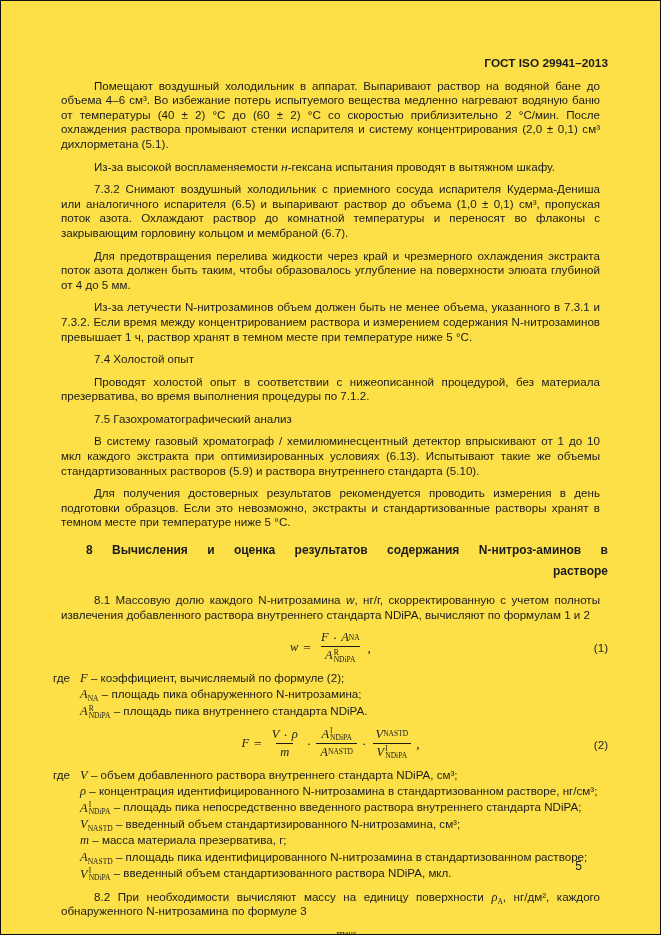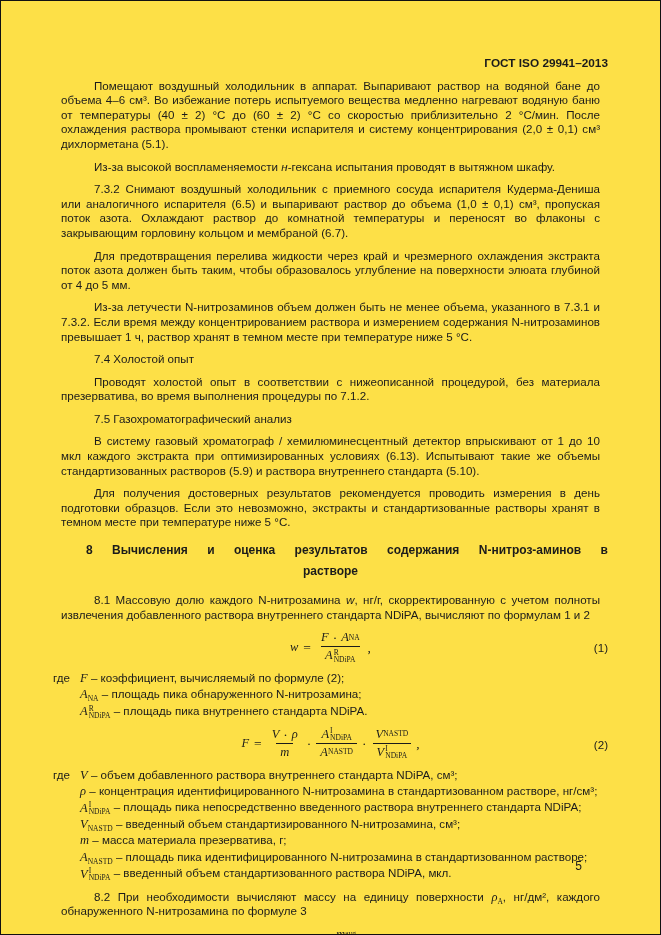--- a/index.html
+++ b/index.html
@@ -25,21 +25,21 @@
   p.para {
     margin:8px;
     text-align:justify;
     text-indent:33px;
   }
   .gap-top { margin-top:12px; }
   .bold { font-weight:normal; }
   .ital { font-style:italic; }
   .sec8 { margin:10px 0 11px 0; font-weight:bold; font-size:12px; line-height:21px; }
   .sec8 .l1 { text-indent:33px; text-align:justify; text-align-last:justify; }
-  .sec8 .l2 { text-align:center; }
+  .sec8 .l2 { text-align:right; }
 
   
   .formula {
     position:relative;
     display:flex; align-items:center; justify-content:center;
     font-family:"Liberation Serif","DejaVu Serif",serif;
     font-style:italic; font-size:13.5px; line-height:15px;
     margin:7px 0 6px 0; min-height:32px;
   }
   .formula .eq { margin:0 5px; font-style:normal; }

